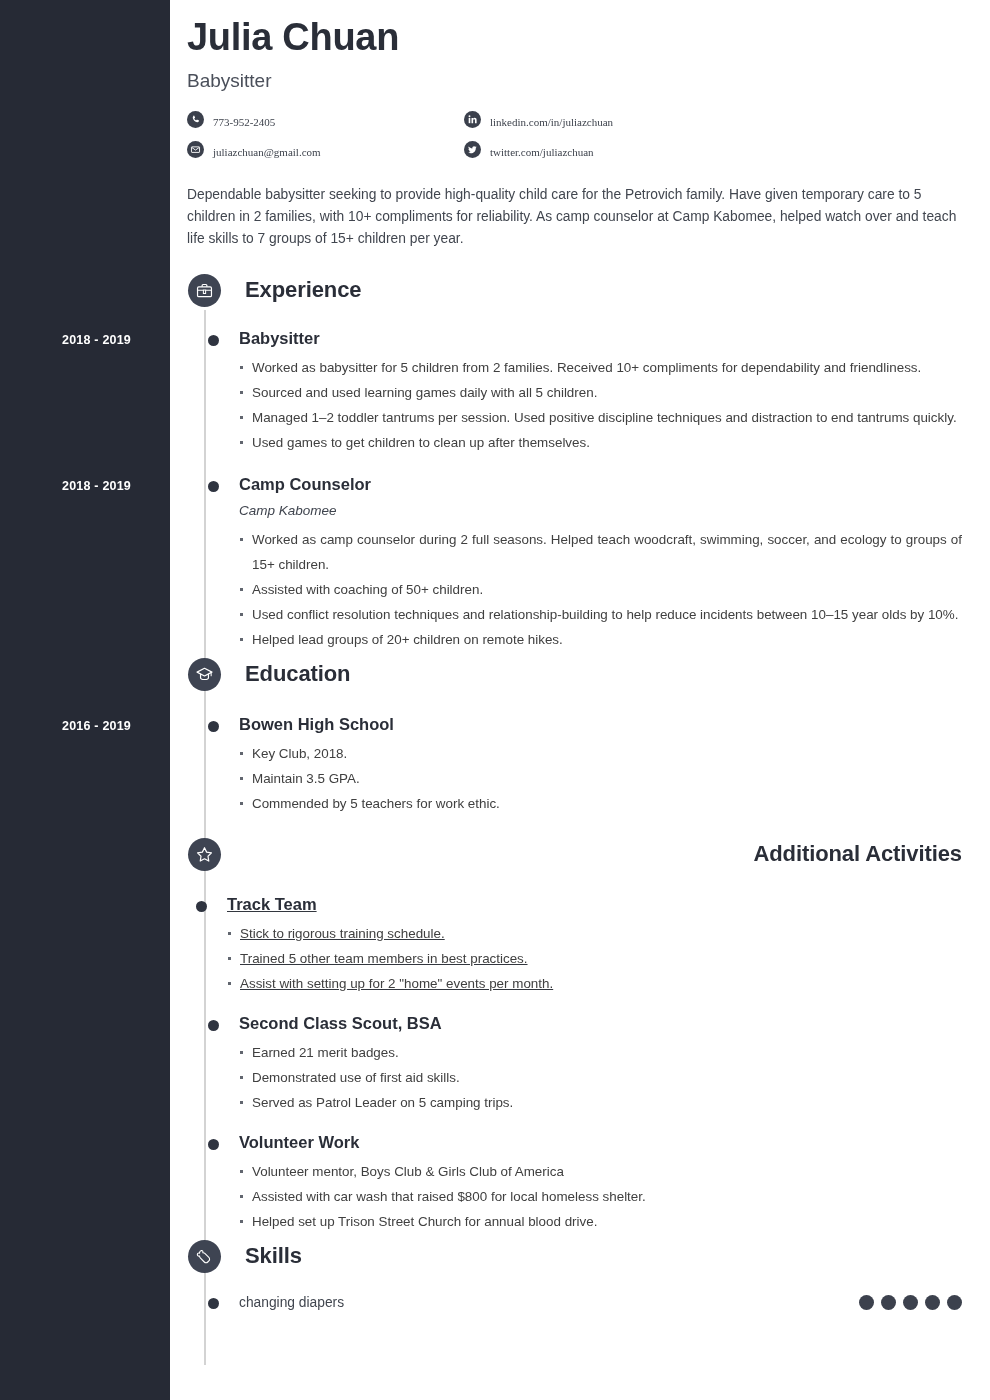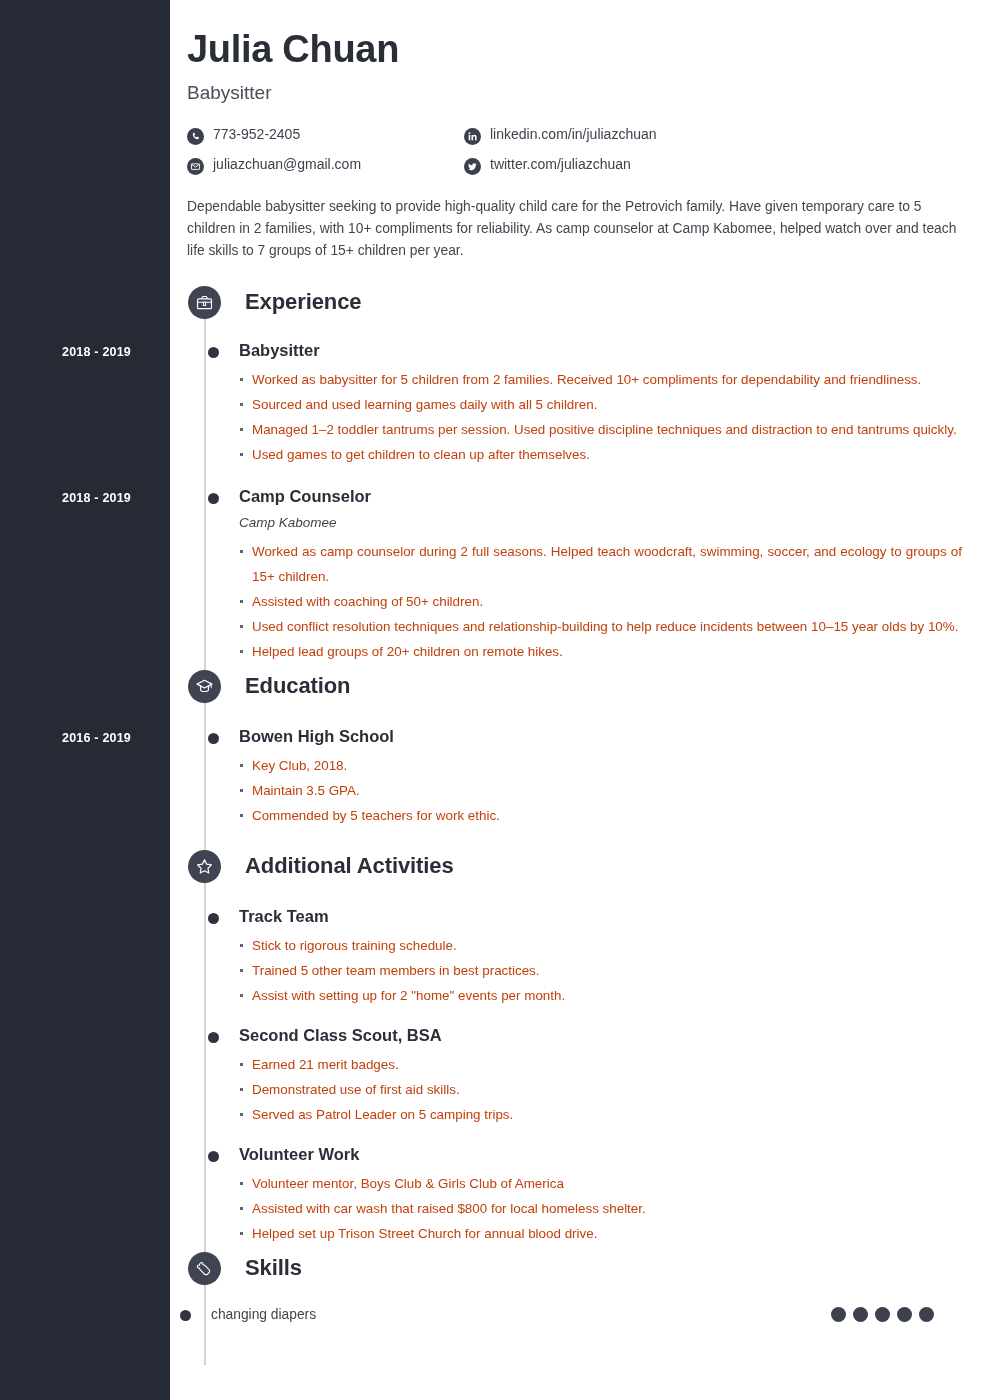--- a/index.html
+++ b/index.html
@@ -46,45 +46,46 @@
   }
 
   
   #header { position: absolute; left: 187px; top: 0; width: 775px; }
 
   #name {
     font-size: 38px;
     font-weight: bold;
     color: #2a2e38;
     letter-spacing: -0.3px;
-    margin-top: 28px;
+    margin-top: 16px;
     line-height: 1.15;
   }
 
   #job-title {
     font-size: 19px;
     color: #4a4f5a;
     margin-top: 10px;
     font-weight: normal;
   }
 
   #contact-grid {
     margin-top: 19px;
     display: grid;
     grid-template-columns: 277px auto;
     grid-row-gap: 8px;
   }
 
   .contact-item {
     display: flex;
-    align-items: flex-end;
+    align-items: flex-start;
     gap: 9px;
-    font-size: 14px;
+    font-size: 11px;
     color: #3d424c;
     line-height: 22px;
+    font-family: Liberation Serif, serif;
   }
 
   .c-icon {
     width: 17px; height: 17px;
     flex: 0 0 17px;
     display: block;
   }
 
   #summary {
     margin-top: 21px;
@@ -149,21 +150,21 @@
     line-height: 20px;
   }
 
   ul.bullets { list-style: none; margin-top: 6px; }
 
   ul.bullets li {
     position: relative;
     padding-left: 13px;
     font-size: 13.4px;
     line-height: 25px;
-    color: #c2410c;
+    color: #404040;
     text-align: justify;
     margin-bottom: 0;
   }
   ul.bullets li::before {
     content: "";
     position: absolute;
     left: 1px; top: 11px;
     width: 3px; height: 3px;
     background: #61666f;
   }
@@ -311,30 +312,30 @@
     <div class="entry-dot"></div>
     <div class="date-label" style="top:6px;">2016 - 2019</div>
     <div class="entry-title">Bowen High School</div>
     <ul class="bullets">
       <li>Key Club, 2018.</li>
       <li>Maintain 3.5 GPA.</li>
       <li>Commended by 5 teachers for work ethic.</li>
     </ul>
   </div>
 
-  <div class="section-head" style="margin-top:22px;">
+  <div class="section-head" style="margin-top:22px;justify-content:space-between;">
     <div class="sec-badge">
       <svg viewBox="0 0 24 24">
         <path d="M12 3.4 14.7 9l6.1.9-4.4 4.3 1 6.1-5.4-2.9-5.4 2.9 1-6.1L3.2 9.9 9.3 9z" fill="none" stroke="#fff" stroke-width="1.5" stroke-linejoin="round"></path>
       </svg>
     </div>
     <div class="sec-title">Additional Activities</div>
   </div>
 
-  <div class="entry" style="margin-top:22px; margin-left:52px; width:723px;">
+  <div class="entry" style="margin-top:22px; margin-left:40px; width:723px;text-decoration:underline;">
     <div class="entry-dot"></div>
     <div class="entry-title">Track Team</div>
     <ul class="bullets">
       <li>Stick to rigorous training schedule.</li>
       <li>Trained 5 other team members in best practices.</li>
       <li>Assist with setting up for 2 "home" events per month.</li>
     </ul>
   </div>
 
   <div class="entry" style="margin-top:16px; margin-left:52px; width:723px;">
@@ -359,21 +360,21 @@
 
   <div class="section-head" style="margin-top:6px;align-items:center;">
     <div class="sec-badge">
       <svg viewBox="0 0 24 24">
         <path d="M8.1 4.4c1.1 0 2 .85 2 1.9 0 .35-.1.65-.25.95.9-.15 1.85.15 2.55.85l5.1 5.1c1.2 1.2 1.2 3.15 0 4.35l-1.4 1.4c-1.2 1.2-3.15 1.2-4.35 0l-5.1-5.1c-.7-.7-1-1.65-.85-2.55-.3.15-.6.25-.95.25-1.05 0-1.9-.9-1.9-2s.85-2 1.9-2c.35 0 .65.1.95.25-.15-.9.15-1.85.85-2.55.6-.6 1.4-.85 2.2-.8z" fill="none" stroke="#fff" stroke-width="1.4" stroke-linejoin="round"></path>
       </svg>
     </div>
     <div class="sec-title">Skills</div>
   </div>
 
-  <div class="skill-row" style="margin-top:22px; margin-left:24px; width:723px;">
+  <div class="skill-row" style="margin-top:22px; margin-left:52px; width:723px;">
     <div class="entry-dot" style="top:3px;"></div>
     <div class="skill-name">changing diapers</div>
     <div class="skill-dots">
       <span class="sdot"></span>
       <span class="sdot"></span>
       <span class="sdot"></span>
       <span class="sdot"></span>
       <span class="sdot"></span>
     </div>
   </div>

